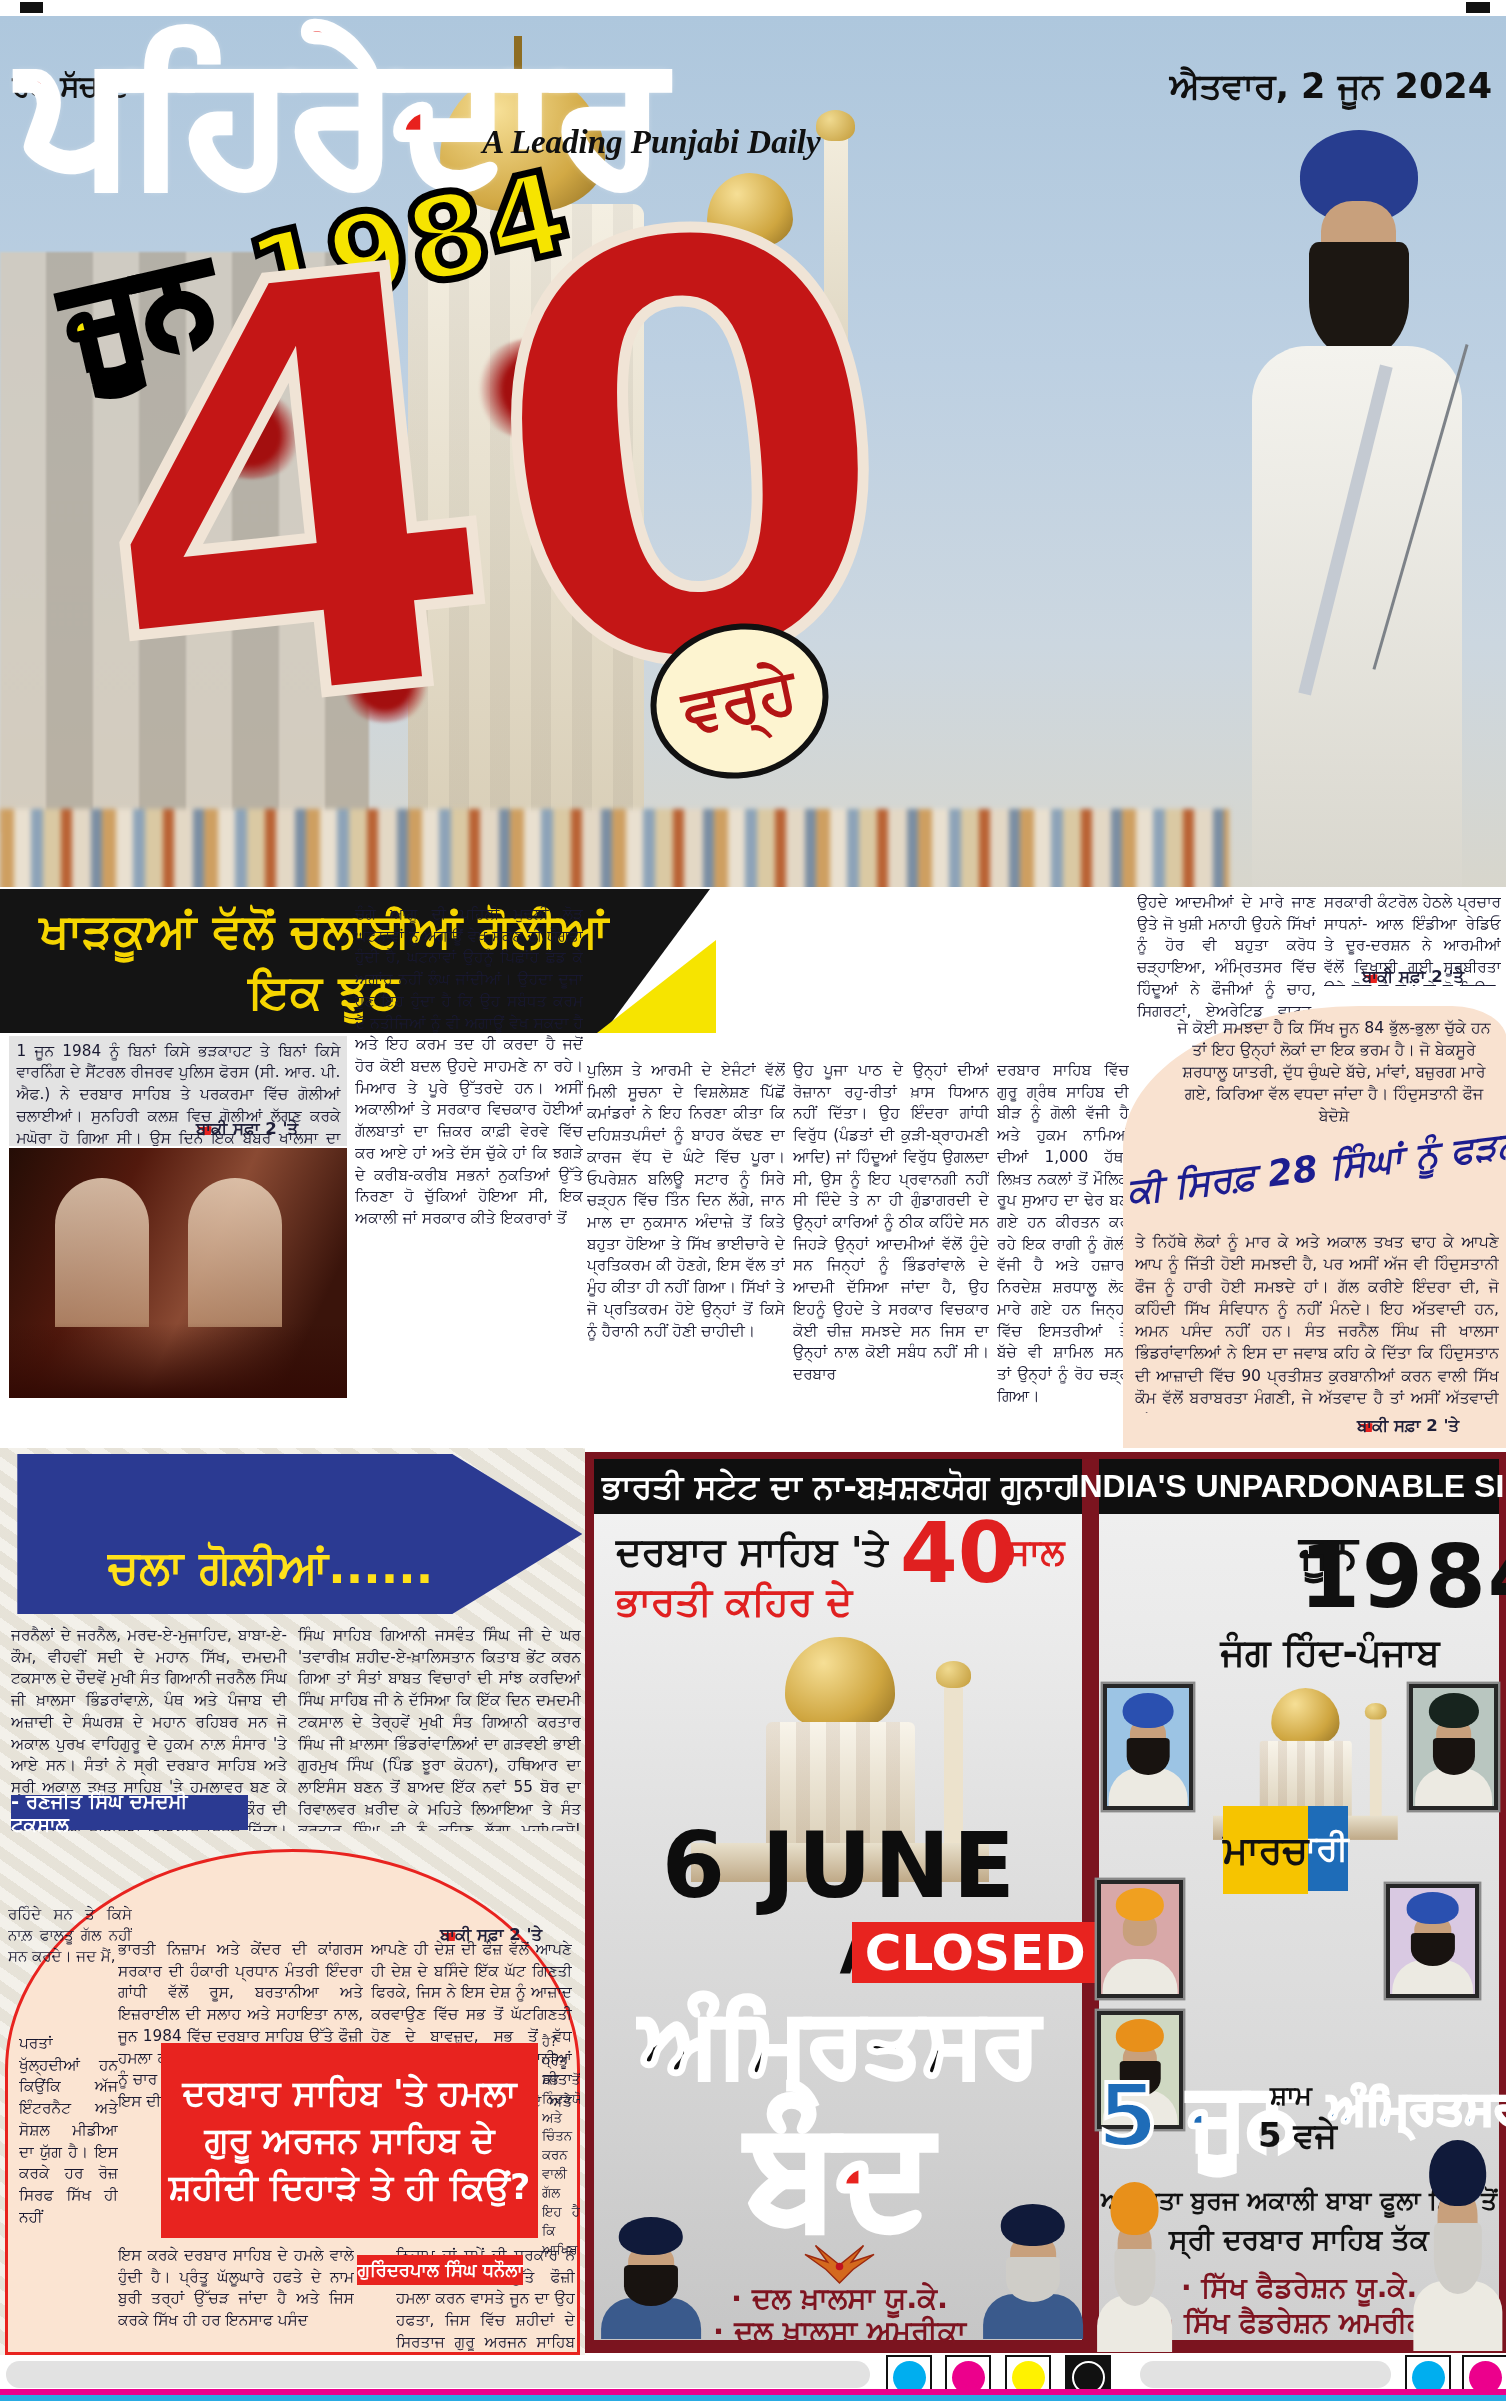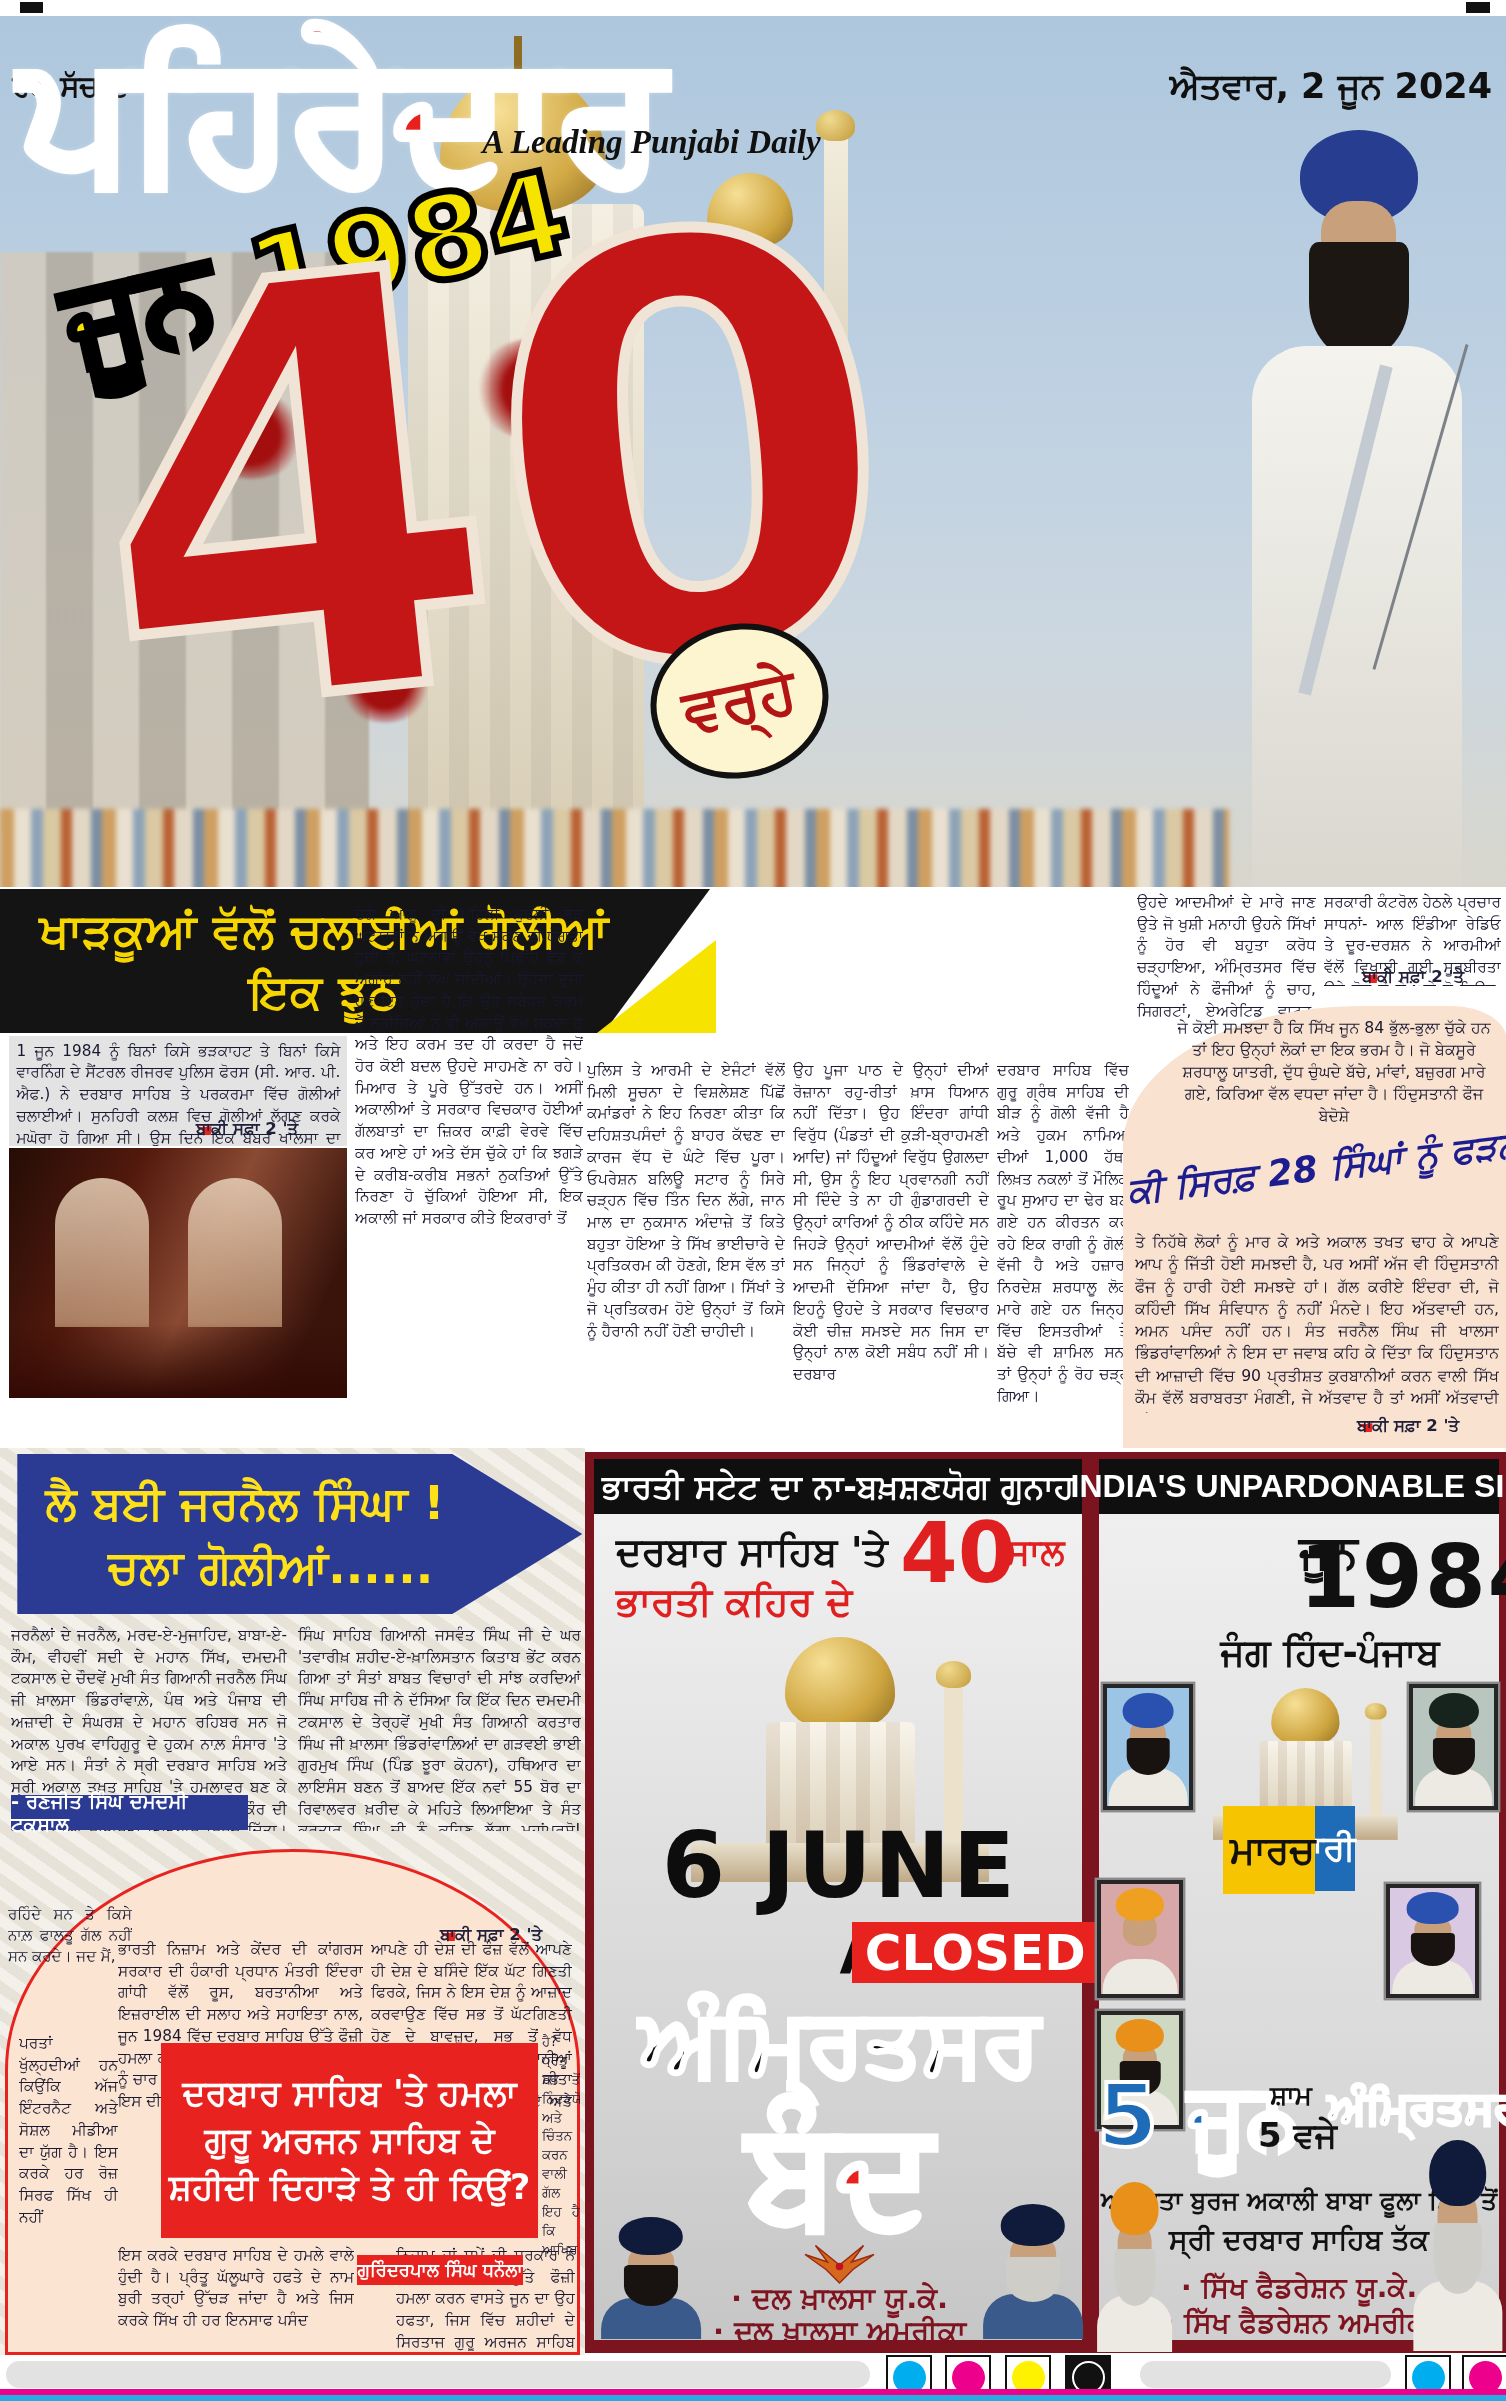--- a/index.html
+++ b/index.html
@@ -173,21 +173,21 @@
   .rp-year{position:static;font-size:88px;font-weight:900;color:#101010;letter-spacing:1.6px;}
   .rp-war{left:1099px;top:1631px;width:400px;text-align:center;font-size:37px;font-weight:900;color:#101010;z-index:2;margin-left:31px;}
   .rp-bld{left:1213px;top:1688px;width:181px;height:181px;transform:scale(.62);transform-origin:top left;}
   .frame{border:4.7px solid #262626;box-shadow:0 0 0 2.4px #8a8a8a;background:#9cc4e4;z-index:2;}
   .f1{left:1103px;top:1684px;width:90px;height:126px;}
   .f2{left:1097px;top:1880px;width:86px;height:118px;background:#d8a8a8;}
   .f3{left:1409px;top:1684px;width:89px;height:126px;background:#b9c6c0;}
   .f4{left:1386px;top:1884px;width:93px;height:114px;background:#d9c9e2;}
   .f5{left:1097px;top:2011px;width:86px;height:118px;background:#cfd8c2;}
   .rp-march{left:1223px;top:1806px;width:166px;z-index:2;}
-  .m-row{position:static;display:flex;align-items:center;justify-content:center;font-weight:900;padding-left:7px;}
+  .m-row{position:static;display:flex;align-items:center;justify-content:center;font-weight:900;}
   .m1{height:80px;background:#f6c400;color:#111;font-size:35px;}
   .m2{height:85px;background:#1e6cb8;color:#fff;font-size:35px;}
   .m3{height:88px;background:#f6c400;color:#111;font-size:38px;}
   .rp-5jun{left:1097px;top:2072px;font-size:88px;line-height:1;font-weight:900;color:#1e6cb8;
     -webkit-text-stroke:3.9px #fff;white-space:nowrap;z-index:2;}
   .rp-sham{left:1270px;top:2080px;font-size:26px;font-weight:bold;color:#111;z-index:2;}
   .rp-vaje{left:1258px;top:2115px;font-size:34px;font-weight:900;color:#111;z-index:2;white-space:nowrap;}
   .rp-city{left:1328px;top:2082px;font-size:44px;font-weight:900;color:#1e6cb8;
     -webkit-text-stroke:3.1px #fff;white-space:nowrap;z-index:2;}
   .rp-route1{left:1099px;top:2186px;width:400px;text-align:center;font-size:25px;font-weight:bold;color:#111;z-index:2;}
@@ -281,21 +281,20 @@
   <div class="blob-intro">ਜੇ ਕੋਈ ਸਮਝਦਾ ਹੈ ਕਿ ਸਿੱਖ ਜੂਨ 84 ਭੁੱਲ-ਭੁਲਾ ਚੁੱਕੇ ਹਨ ਤਾਂ ਇਹ ਉਨ੍ਹਾਂ ਲੋਕਾਂ ਦਾ ਇਕ ਭਰਮ ਹੈ। ਜੋ ਬੇਕਸੂਰੇ ਸ਼ਰਧਾਲੂ ਯਾਤਰੀ, ਦੁੱਧ ਚੁੰਘਦੇ ਬੱਚੇ, ਮਾਂਵਾਂ, ਬਜ਼ੁਰਗ ਮਾਰੇ ਗਏ, ਕਿਰਿਆ ਵੱਲ ਵਧਦਾ ਜਾਂਦਾ ਹੈ। ਹਿੰਦੁਸਤਾਨੀ ਫੌਜ ਬੇਦੋਸ਼ੇ</div>
   <div class="sidebar-headline">ਕੀ ਸਿਰਫ਼ 28 ਸਿੰਘਾਂ ਨੂੰ ਫੜਨ ਲਈ...</div>
   <div class="blob-body col">ਤੇ ਨਿਹੱਥੇ ਲੋਕਾਂ ਨੂੰ ਮਾਰ ਕੇ ਅਤੇ ਅਕਾਲ ਤਖਤ ਢਾਹ ਕੇ ਆਪਣੇ ਆਪ ਨੂੰ ਜਿੱਤੀ ਹੋਈ ਸਮਝਦੀ ਹੈ, ਪਰ ਅਸੀਂ ਅੱਜ ਵੀ ਹਿੰਦੁਸਤਾਨੀ ਫੌਜ ਨੂੰ ਹਾਰੀ ਹੋਈ ਸਮਝਦੇ ਹਾਂ। ਗੱਲ ਕਰੀਏ ਇੰਦਰਾ ਦੀ, ਜੋ ਕਹਿੰਦੀ ਸਿੱਖ ਸੰਵਿਧਾਨ ਨੂੰ ਨਹੀਂ ਮੰਨਦੇ। ਇਹ ਅੱਤਵਾਦੀ ਹਨ, ਅਮਨ ਪਸੰਦ ਨਹੀਂ ਹਨ। ਸੰਤ ਜਰਨੈਲ ਸਿੰਘ ਜੀ ਖਾਲਸਾ ਭਿੰਡਰਾਂਵਾਲਿਆਂ ਨੇ ਇਸ ਦਾ ਜਵਾਬ ਕਹਿ ਕੇ ਦਿੱਤਾ ਕਿ ਹਿੰਦੁਸਤਾਨ ਦੀ ਆਜ਼ਾਦੀ ਵਿੱਚ 90 ਪ੍ਰਤੀਸ਼ਤ ਕੁਰਬਾਨੀਆਂ ਕਰਨ ਵਾਲੀ ਸਿੱਖ ਕੌਮ ਵੱਲੋਂ ਬਰਾਬਰਤਾ ਮੰਗਣੀ, ਜੇ ਅੱਤਵਾਦ ਹੈ ਤਾਂ ਅਸੀਂ ਅੱਤਵਾਦੀ ਹਾਂ।</div>
   <div class="blob-cont cont">
     <span class="hand">☚</span>
       <span>ਬਾਕੀ ਸਫ਼ਾ 2 'ਤੇ</span>
   </div>
 
   <div class="left-sec"></div>
   <div class="arrow-banner"></div>
-  <div class="arrow-l1">ਲੈ ਬਈ ਜਰਨੈਲ ਸਿੰਘਾ !</div>
   <div class="arrow-l2">ਚਲਾ ਗੋਲ਼ੀਆਂ......</div>
   <div class="jl col">ਜਰਨੈਲਾਂ ਦੇ ਜਰਨੈਲ, ਮਰਦ-ਏ-ਮੁਜਾਹਿਦ, ਬਾਬਾ-ਏ-ਕੌਮ, ਵੀਹਵੀਂ ਸਦੀ ਦੇ ਮਹਾਨ ਸਿੱਖ, ਦਮਦਮੀ ਟਕਸਾਲ ਦੇ ਚੌਦਵੇਂ ਮੁਖੀ ਸੰਤ ਗਿਆਨੀ ਜਰਨੈਲ ਸਿੰਘ ਜੀ ਖ਼ਾਲਸਾ ਭਿੰਡਰਾਂਵਾਲ਼ੇ, ਪੰਥ ਅਤੇ ਪੰਜਾਬ ਦੀ ਅਜ਼ਾਦੀ ਦੇ ਸੰਘਰਸ਼ ਦੇ ਮਹਾਨ ਰਹਿਬਰ ਸਨ ਜੋ ਅਕਾਲ ਪੁਰਖ ਵਾਹਿਗੁਰੂ ਦੇ ਹੁਕਮ ਨਾਲ਼ ਸੰਸਾਰ 'ਤੇ ਆਏ ਸਨ। ਸੰਤਾਂ ਨੇ ਸ੍ਰੀ ਦਰਬਾਰ ਸਾਹਿਬ ਅਤੇ ਸ੍ਰੀ ਅਕਾਲ ਤਖ਼ਤ ਸਾਹਿਬ 'ਤੇ ਹਮਲਾਵਰ ਬਣ ਕੇ ਆਈ ਭਾਰਤੀ ਫ਼ੌਜ ਨਾਲ਼ ਜੰਗ ਲੜ ਕੇ ਚਮਕੌਰ ਦੀ ਗੜ੍ਹੀ ਵਾਲ਼ਾ ਸ਼ਾਨਾਮੱਤਾ ਇਤਿਹਾਸ ਸਿਰਜ ਦਿੱਤਾ। ਸੰਤ ਜਰਨੈਲ ਸਿੰਘ ਜੀ ਇੱਕ ਉੱਚ ਕੋਟੀ ਦੇ</div>
   <div class="jr col">ਸਿੰਘ ਸਾਹਿਬ ਗਿਆਨੀ ਜਸਵੰਤ ਸਿੰਘ ਜੀ ਦੇ ਘਰ 'ਤਵਾਰੀਖ਼ ਸ਼ਹੀਦ-ਏ-ਖ਼ਾਲਿਸਤਾਨ ਕਿਤਾਬ ਭੇਂਟ ਕਰਨ ਗਿਆ ਤਾਂ ਸੰਤਾਂ ਬਾਬਤ ਵਿਚਾਰਾਂ ਦੀ ਸਾਂਝ ਕਰਦਿਆਂ ਸਿੰਘ ਸਾਹਿਬ ਜੀ ਨੇ ਦੱਸਿਆ ਕਿ ਇੱਕ ਦਿਨ ਦਮਦਮੀ ਟਕਸਾਲ ਦੇ ਤੇਰ੍ਹਵੇਂ ਮੁਖੀ ਸੰਤ ਗਿਆਨੀ ਕਰਤਾਰ ਸਿੰਘ ਜੀ ਖ਼ਾਲਸਾ ਭਿੰਡਰਾਂਵਾਲ਼ਿਆਂ ਦਾ ਗੜਵਈ ਭਾਈ ਗੁਰਮੁਖ ਸਿੰਘ (ਪਿੰਡ ਝੂਰਾ ਕੋਹਨਾ), ਹਥਿਆਰ ਦਾ ਲਾਇਸੰਸ ਬਣਨ ਤੋਂ ਬਾਅਦ ਇੱਕ ਨਵਾਂ 55 ਬੋਰ ਦਾ ਰਿਵਾਲਵਰ ਖ਼ਰੀਦ ਕੇ ਮਹਿਤੇ ਲਿਆਇਆ ਤੇ ਸੰਤ ਕਰਤਾਰ ਸਿੰਘ ਜੀ ਨੂੰ ਕਹਿਣ ਲੱਗਾ ਮਹਾਂਪੁਰਸ਼ੋ! ਆਪਣੇ ਕਰ-ਕਮਲਾਂ ਨਾਲ਼ ਇਸ ਦਾ ਮਹੂਰਤ ਅਤੇ ਪਰਖ ਕਰੋ ਕਿ ਸ਼ਸਤਰ ਵਧੀਆ ਹੈ। ਤਾਂ ਸੰਤ ਕਰਤਾਰ</div>
   <div class="byline-blue">- ਰਣਜੀਤ ਸਿੰਘ ਦਮਦਮੀ ਟਕਸਾਲ</div>
 
   <div class="arch-pre col">ਰਹਿੰਦੇ ਸਨ ਤੇ ਕਿਸੇ ਨਾਲ਼ ਫਾਲਤੂ ਗੱਲ ਨਹੀਂ ਸਨ ਕਰਦੇ। ਜਦ ਮੈਂ,</div>
   <div class="arch"></div>
   <div class="arch-cont cont">
     <span class="hand">☚</span>
       <span>ਬਾਕੀ ਸਫ਼ਾ 2 'ਤੇ</span>

